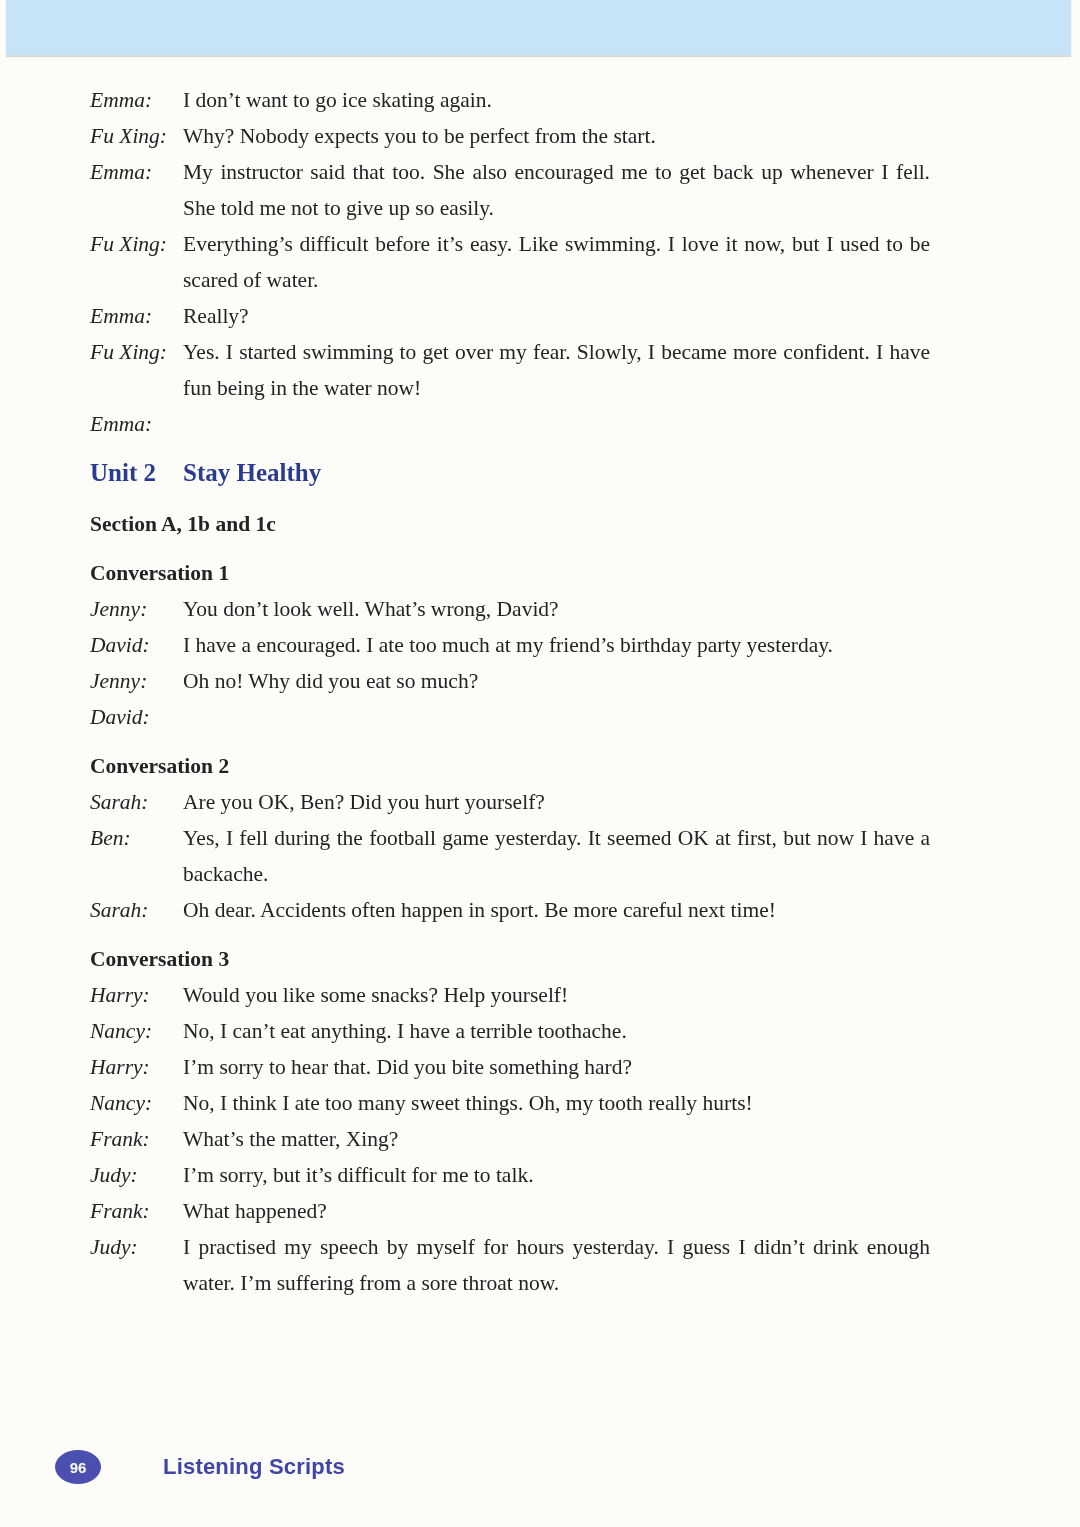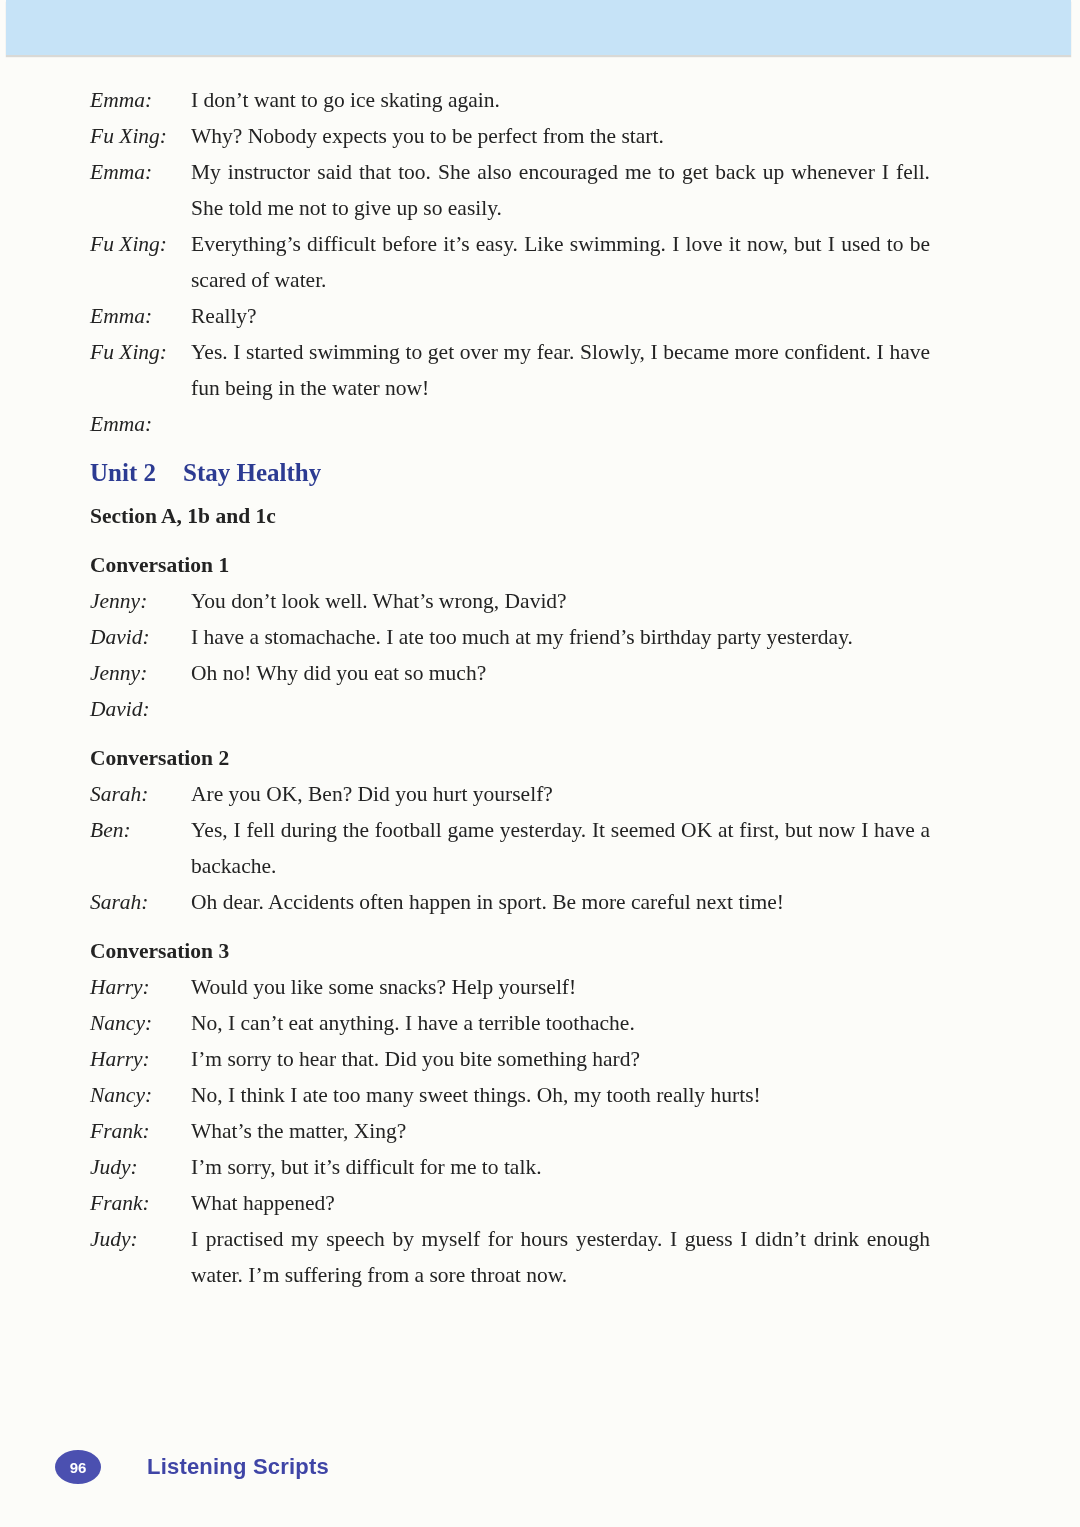--- a/index.html
+++ b/index.html
@@ -22,57 +22,56 @@
   .content {
     position: absolute;
     top: 82px;
     left: 90px;
     width: 840px;
   }
   .turn {
     display: flex;
     font-size: 21.5px;
     line-height: 36px;
-    gap: 8px;
   }
   .speaker {
     flex: 0 0 93px;
     font-style: italic;
   }
   .text {
     flex: 1;
     text-align: justify;
   }
   .unit-heading {
     margin-top: 14px;
     font-size: 25px;
     line-height: 34px;
     font-weight: bold;
     color: var(--heading_blue, #2c3b92);
   }
   .unit-title { margin-left: 27px; }
   .section-label {
-    margin-top: 8px;
+    margin-top: 16px;
     font-size: 21.5px;
     line-height: 36px;
     font-weight: bold;
   }
   .conv-title {
     margin-top: 13px;
     font-size: 21.5px;
     line-height: 36px;
     font-weight: bold;
   }
   .footer {
     position: absolute;
     left: 55px;
     top: 1450px;
     display: flex;
     align-items: center;
-    gap: 15px;
+    gap: 31px;
     font-family: "Liberation Sans", sans-serif;
   }
   .badge {
     width: 46px;
     height: 34px;
     border-radius: 50%;
     background: var(--badge_indigo, #4b50b0);
     color: #ffffff;
     display: flex;
     align-items: center;
@@ -130,21 +129,21 @@
 
     <div class="section-label">Section A, 1b and 1c</div>
 
     <div class="conv-title">Conversation 1</div>
     <div class="turn">
       <span class="speaker">Jenny:</span>
       <span class="text">You don’t look well. What’s wrong, David?</span>
     </div>
     <div class="turn">
       <span class="speaker">David:</span>
-      <span class="text">I have a stomachache. I ate too much at my friend’s birthday party yesterday.</span>
+      <span class="text">I have a encouraged. I ate too much at my friend’s birthday party yesterday.</span>
     </div>
     <div class="turn">
       <span class="speaker">Jenny:</span>
       <span class="text">Oh no! Why did you eat so much?</span>
     </div>
     <div class="turn">
       <span class="speaker">David:</span>
     </div>
 
     <div class="conv-title">Conversation 2</div>

